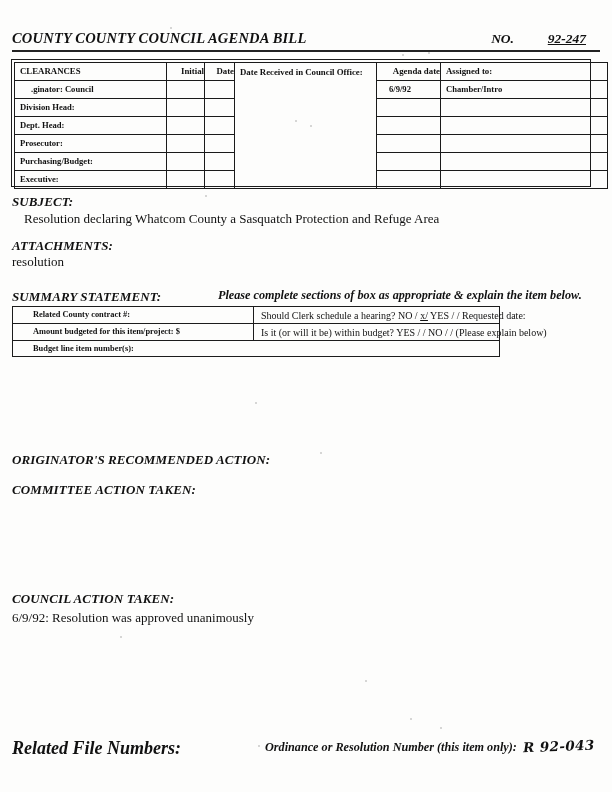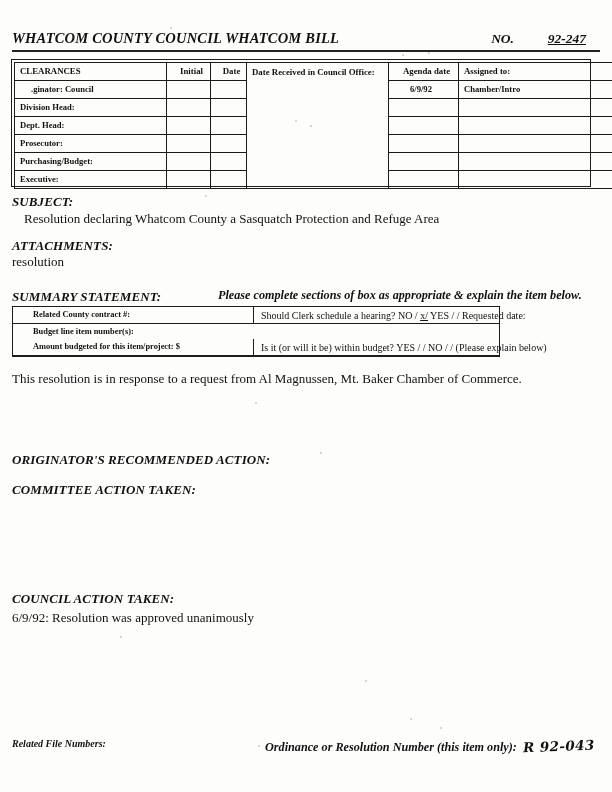--- a/index.html
+++ b/index.html
@@ -86,21 +86,21 @@
     height: 17px;
     padding: 0 0 0 5px;
     font-size: 8.6px;
     font-weight: bold;
     vertical-align: middle;
     line-height: 1.05;
   }
   .clear-table td.hd {
     font-size: 8.8px;
   }
-  .clear-table td.ctr { text-align: center; padding-left: 6px; margin-left: 36px; }
+  .clear-table td.ctr { text-align: right; padding-left: 0; margin-left: 36px; }
   .col-clear   { width: 146px; }
   .col-initial { width: 37px; }
   .col-date    { width: 29px; }
   .col-recv    { width: 136px; }
   .col-agenda  { width: 63px; }
   .col-assign  { width: 161px; }
   .origin-cell { padding-left: 16px !important; }
   .outer-frame {
     position: absolute;
     left: 11px;
@@ -179,21 +179,21 @@
   }
   .mark-x { text-decoration: underline; }
 
   
   .footer-left {
     position: absolute;
     left: 12px;
     top: 738px;
     font-style: italic;
     font-weight: bold;
-    font-size: 10px;
+    font-size: 18px;
     white-space: nowrap;
   }
   .footer-right {
     position: absolute;
     left: 265px;
     top: 738px;
     font-style: italic;
     font-weight: bold;
     font-size: 12.2px;
     white-space: nowrap;
@@ -222,42 +222,42 @@
   <div class="speck" style="left:205px;top:195px;width:2px;height:2px;"></div>
   <div class="speck" style="left:320px;top:452px;width:2px;height:2px;"></div>
   <div class="speck" style="left:255px;top:402px;width:2px;height:2px;"></div>
   <div class="speck" style="left:120px;top:636px;width:2px;height:2px;"></div>
   <div class="speck" style="left:365px;top:680px;width:2px;height:2px;"></div>
   <div class="speck" style="left:410px;top:718px;width:2px;height:2px;"></div>
   <div class="speck" style="left:440px;top:727px;width:2px;height:2px;"></div>
   <div class="speck" style="left:258px;top:745px;width:2px;height:2px;"></div>
 
   <div class="doc-header">
-    <div class="doc-title">WHATCOM COUNTY COUNCIL WHATCOM BILL</div>
+    <div class="doc-title">COUNTY COUNTY COUNCIL AGENDA BILL</div>
     <div class="doc-no-label">NO.</div>
     <div class="doc-no-value">92-247</div>
   </div>
   <div class="header-rule"></div>
 
   <div class="outer-frame"></div>
   <table class="clear-table">
     <tbody>
         <tr>
       <td class="col-clear hd">CLEARANCES</td>
       <td class="col-initial hd ctr">Initial</td>
       <td class="col-date hd ctr">Date</td>
       <td class="col-recv hd" rowspan="7" style="vertical-align:top;padding-top:5px;">Date Received in Council Office:</td>
       <td class="col-agenda hd ctr">Agenda date</td>
       <td class="col-assign hd">Assigned to:</td>
     </tr>
     <tr>
       <td class="col-clear origin-cell">.ginator: Council</td>
       <td class="col-initial"></td>
       <td class="col-date"></td>
-      <td class="col-agenda" style="padding-left:21px;">6/9/92</td>
+      <td class="col-agenda" style="padding-left:12px;">6/9/92</td>
       <td class="col-assign">Chamber/Intro</td>
     </tr>
     <tr>
       <td class="col-clear">Division Head:</td>
       <td class="col-initial"></td>
       <td class="col-date"></td>
       <td class="col-agenda"></td>
       <td class="col-assign"></td>
     </tr>
     <tr>
@@ -302,30 +302,29 @@
 
   <div class="sum-box">
     <div class="sum-row">
       <div class="sum-cell-l">Related County contract #:</div>
       <div class="sum-cell-r">
         <span>Should Clerk schedule a hearing?  NO /</span>
         <span class="mark-x">x/</span>
         <span>YES /    / Requested date:</span>
       </div>
     </div>
-    <div class="sum-row last">
-      <div class="sum-cell-l">Budget line item number(s):</div>
-    </div>
     <div class="sum-row">
       <div class="sum-cell-l">Amount budgeted for this item/project: $</div>
       <div class="sum-cell-r">Is it (or will it be) within budget?  YES /    /    NO /    /  (Please explain below)</div>
     </div>
+    <div class="sum-row last">
+      <div class="sum-cell-l">Budget line item number(s):</div>
+    </div>
   </div>
 
-  <div class="body-line" style="left:12px;top:371px;">This resolution is in response to a request from Al Magnussen, Mt. Baker Chamber of Commerce.</div>
 
   <div class="sec-head" style="left:12px;top:452px;">ORIGINATOR'S RECOMMENDED ACTION:</div>
   <div class="body-line" style="left:12px;top:447px;"></div>
 
   <div class="sec-head" style="left:12px;top:482px;">COMMITTEE ACTION TAKEN:</div>
   <div class="body-line" style="left:12px;top:501px;"></div>
 
   <div class="sec-head" style="left:12px;top:591px;">COUNCIL ACTION TAKEN:</div>
   <div class="body-line" style="left:12px;top:610px;">6/9/92:  Resolution was approved unanimously</div>
 

